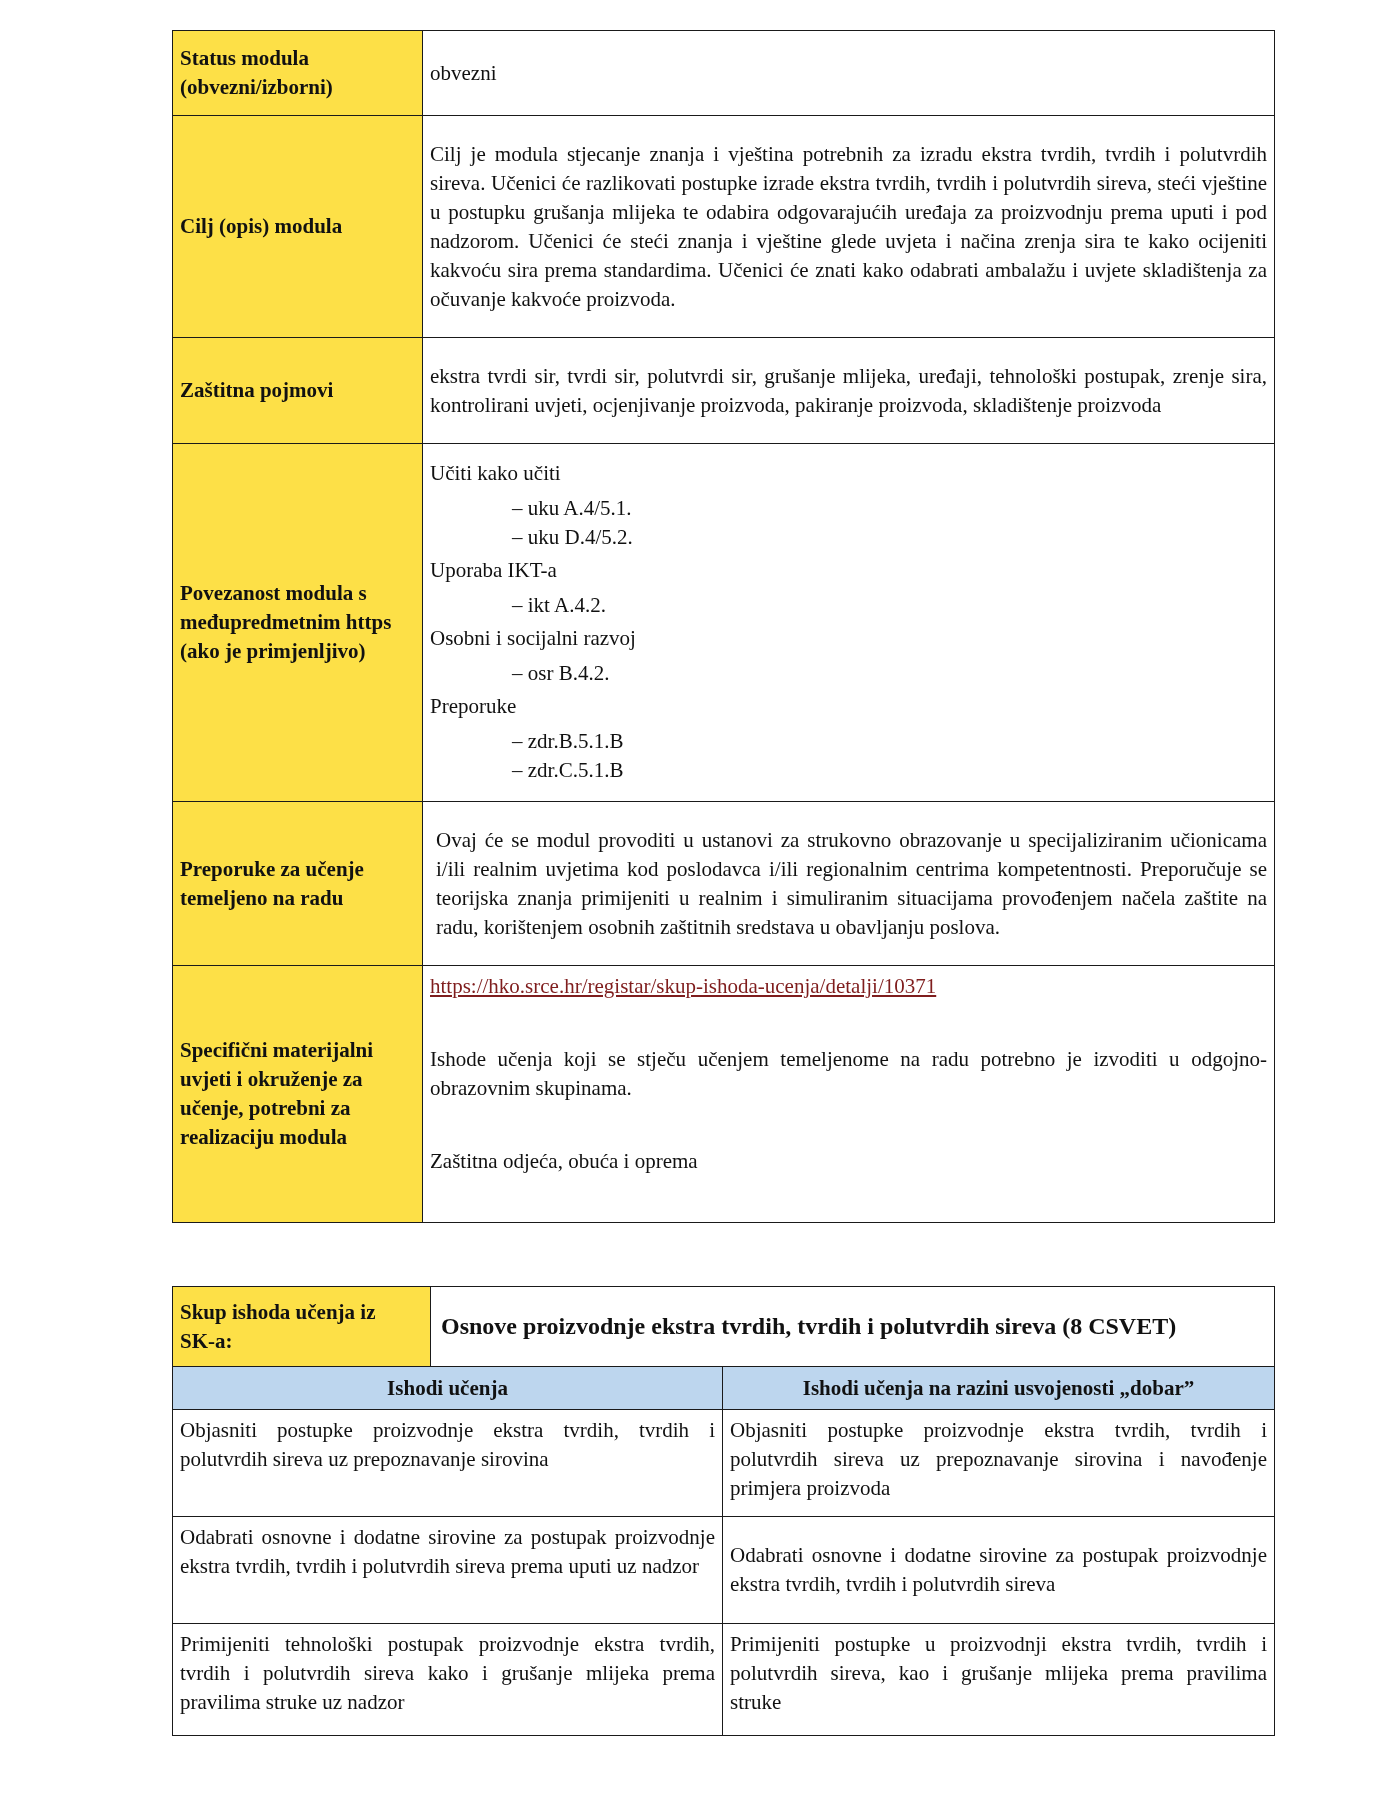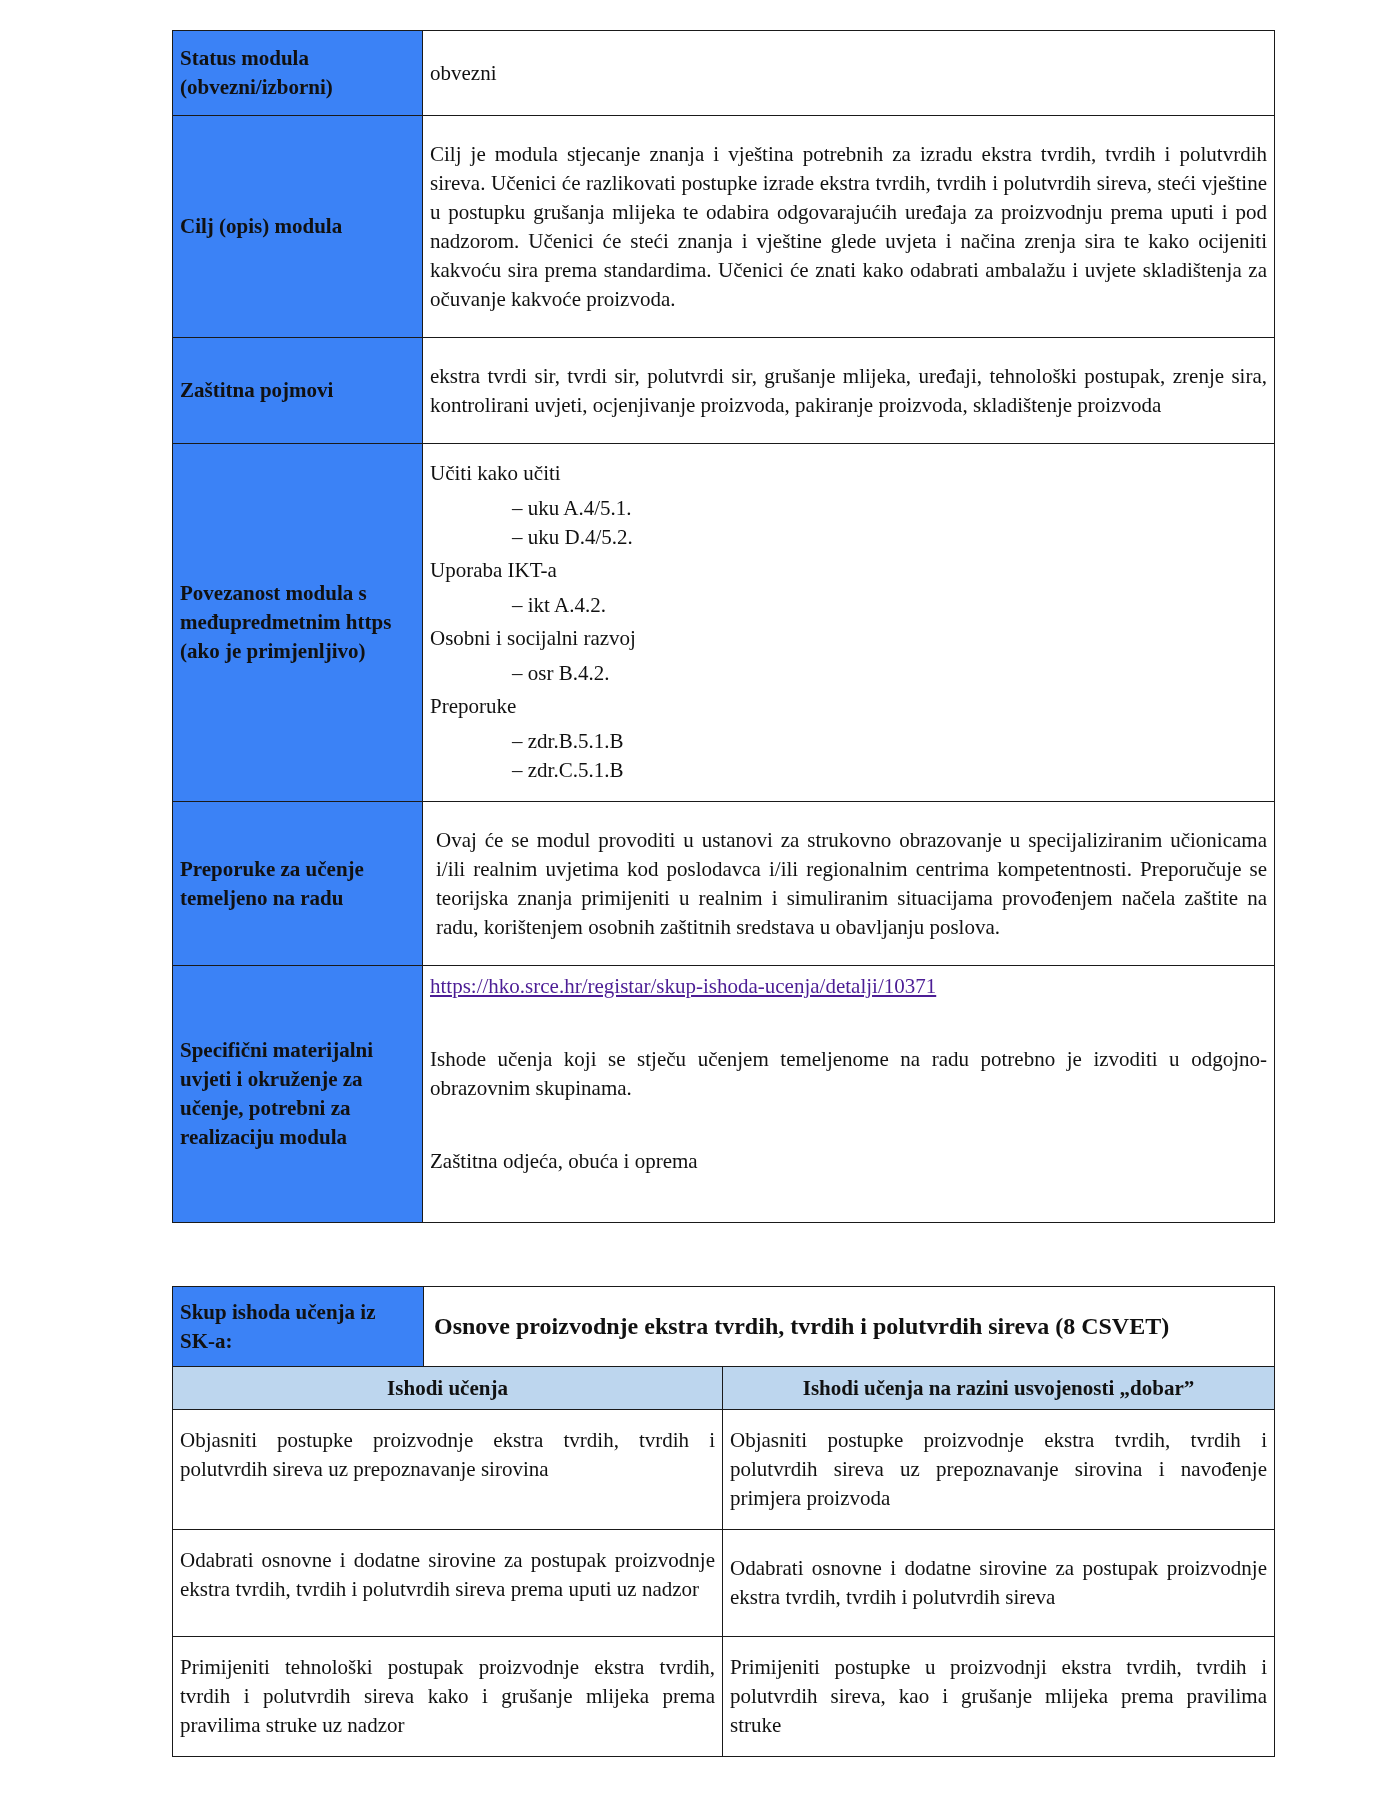--- a/index.html
+++ b/index.html
@@ -1,31 +1,31 @@
 <!DOCTYPE html>
 <html><head>
 <meta charset="utf-8">
 <style>
   html, body { margin: 0; padding: 0; background: #ffffff; }
   body { width: 1386px; height: 1797px; position: relative; font-family: "Liberation Serif", "DejaVu Serif", serif; color: #111; }
   table { border-collapse: collapse; position: absolute; left: 172px; width: 1103px; table-layout: fixed; }
   td, th { border: 1.5px solid #1a1a1a; vertical-align: middle; font-size: 21px; line-height: 29px; }
-  .label { background: #3b82f6; font-weight: bold; padding: 6px 12px 6px 7px; text-align: left; }
+  .label { background: #fde047; font-weight: bold; padding: 6px 19px 6px 7px; text-align: left; }
   .content { background: #ffffff; padding: 6px 7px; text-align: justify; }
   #t1 { top: 30px; }
   #t1 col.c1 { width: 250px; }
   #t2 { top: 1286px; }
   .hdr { background: #bdd6ee; font-weight: bold; text-align: center; padding: 4px 6px; }
   .sk-title { font-weight: bold; padding: 6px 10px; font-size: 24px; }
-  .link { color: #4c1d95; text-decoration: underline; }
+  .link { color: #7f1d1d; text-decoration: underline; }
   .indent { padding-left: 82px; }
   .big-gap { height: 44px; }
   .cat { margin-top: 2px; }
   .list-block { margin: 6px 0 4px 0; }
-  .outcome { text-align: justify; padding: 16px 7px; vertical-align: top; }
+  .outcome { text-align: justify; padding: 6px 7px; vertical-align: top; }
   .outcome.mid { vertical-align: middle; }
 </style>
 </head>
 <body>
 
 <table id="t1">
   <colgroup>
       <col class="c1" style="width:250px">
       <col>
     </colgroup>

